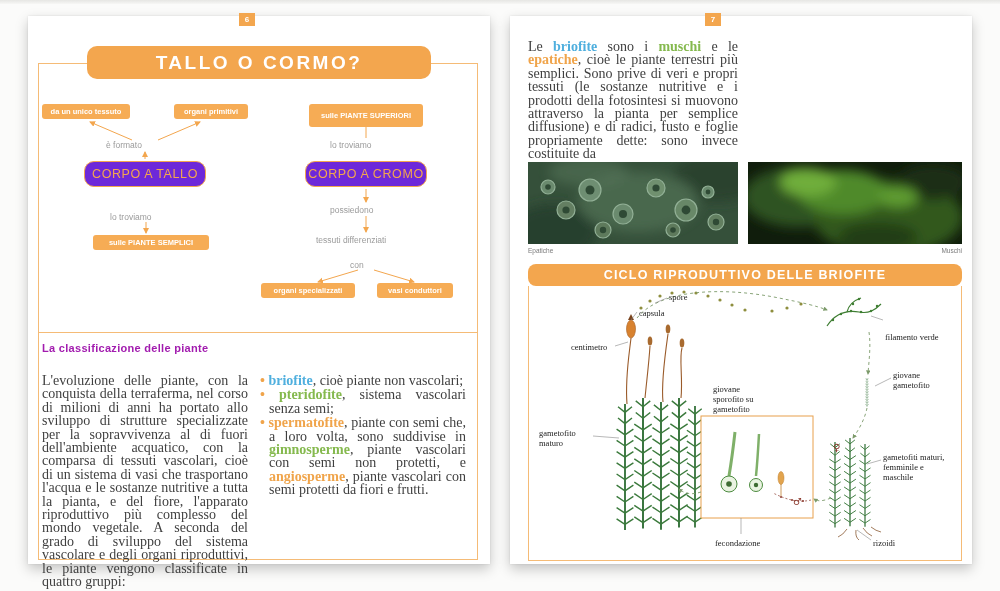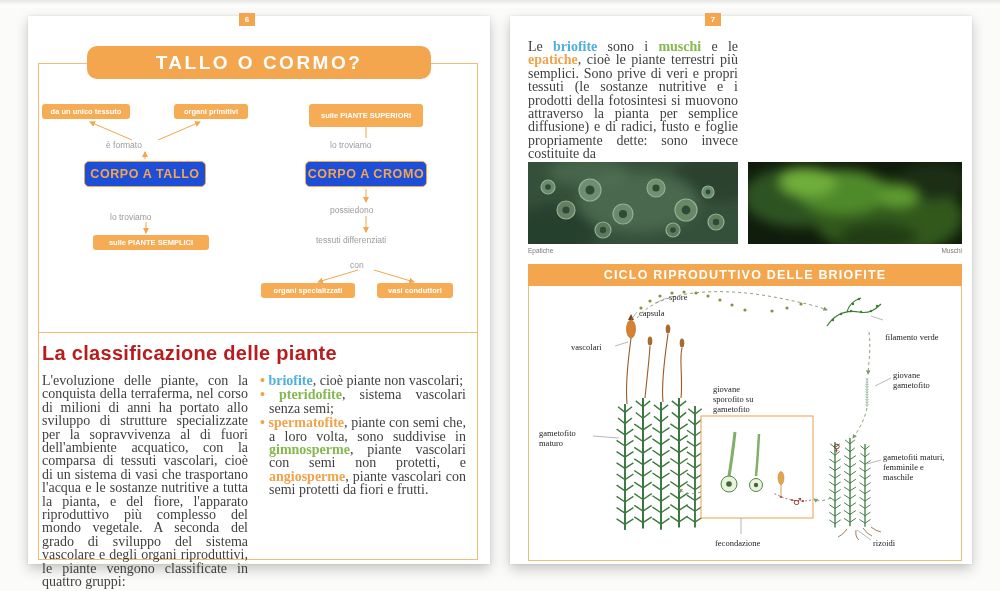--- a/index.html
+++ b/index.html
@@ -9,32 +9,32 @@
   .page{position:absolute;top:16px;width:462px;height:548px;background:#fff;
         box-shadow:0 5px 12px rgba(0,0,0,.22),0 0 2px rgba(0,0,0,.10)}
   #page-left{left:28px}
   #page-right{left:510px}
   .abs{position:absolute}
   .tab{background:#F3A64E;color:#fff;font-size:8px;font-weight:bold;
        display:flex;align-items:center;justify-content:center}
   .banner{background:#F3A64E;color:#fff;font-weight:bold;text-align:center;
           border-radius:10px;letter-spacing:2.5px;font-size:19px}
   .banner2{background:#F3A64E;color:#fff;font-weight:bold;text-align:center;
-           border-radius:0;letter-spacing:1.2px;font-size:12.5px}
+           border-radius:8px;letter-spacing:1.2px;font-size:12.5px}
   .frame{border:1px solid #F5BB76;background:transparent}
   .divider{border-top:1px solid #F5BB76;height:0}
   .map-fill{background:#F6AC55;color:#fff;font-size:7.5px;font-weight:bold;
             display:flex;align-items:center;justify-content:center;border-radius:3px;white-space:nowrap}
-  .map-main{border:1.5px solid #F3A64E;color:#F3A64E;font-weight:bold;font-size:12.5px;
+  .map-main{border:1.5px solid #F3A64E;color:#F3A64E;font-weight:normal;font-size:12.5px;
             letter-spacing:.6px;display:flex;align-items:center;justify-content:center;
-            border-radius:5px;background:#1d4ed8;white-space:nowrap}
+            border-radius:10px;background:#6d28d9;white-space:nowrap}
   .map-link{color:#9b9b9b;font-size:8.5px;text-align:left;white-space:nowrap}
   .body-text{font-size:14px;line-height:13.4px;text-align:justify;color:#3F3F3F;
              font-family:"Liberation Serif",serif}
-  .sec-title{color:#b91c1c;font-size:20px;font-weight:bold;letter-spacing:.3px}
+  .sec-title{color:#a21caf;font-size:11px;font-weight:bold;letter-spacing:.3px}
   .term-blue{color:#4FAFDE;font-weight:bold}
   .term-green{color:#85B94E;font-weight:bold}
   .term-orange{color:#F0A44A;font-weight:bold}
   .bullet{color:#F0A44A;font-weight:bold}
   .li{padding-left:9px;text-indent:-9px;margin-bottom:1px}
   .caption{font-size:6.5px;color:#7a7a7a}
   .photo{overflow:hidden}
   .cycle-label{position:absolute;font-family:"Liberation Serif",serif;font-size:8.5px;
                line-height:10px;color:#222}
   .sym{position:absolute;font-size:10px;color:#8B3A2E;font-weight:bold;font-family:"DejaVu Sans",sans-serif}
@@ -287,21 +287,21 @@
         <path d="M362,92 L346,100"></path>
         <path d="M64,150 L90,152"></path>
         <path d="M352,174 L338,178"></path>
         <path d="M212,248 L212,232"></path>
         <path d="M342,254 L328,244"></path>
       </g>
     </svg>
 
     <span class="cycle-label" style="left:140px;top:6px">spore</span>
     <span class="cycle-label" style="left:110px;top:22px">capsula</span>
-    <span class="cycle-label" style="left:42px;top:56px">vascolari</span>
+    <span class="cycle-label" style="left:42px;top:56px">centimetro</span>
     <span class="cycle-label" style="left:356px;top:46px;white-space:nowrap">filamento verde</span>
     <span class="cycle-label" style="left:364px;top:84px;width:58px">giovane gametofito</span>
     <span class="cycle-label" style="left:184px;top:98px;width:56px">giovane sporofito su gametofito</span>
     <span class="cycle-label" style="left:10px;top:142px;width:56px">gametofito maturo</span>
     <span class="cycle-label" style="left:354px;top:166px;width:66px">gametofiti maturi, femminile e maschile</span>
     <span class="cycle-label" style="left:186px;top:252px;white-space:nowrap">fecondazione</span>
     <span class="cycle-label" style="left:344px;top:252px;white-space:nowrap">rizoidi</span>
     <span class="sym" style="left:304px;top:156px">♀</span>
     <span class="sym" style="left:264px;top:210px">♂</span>
   </div>

